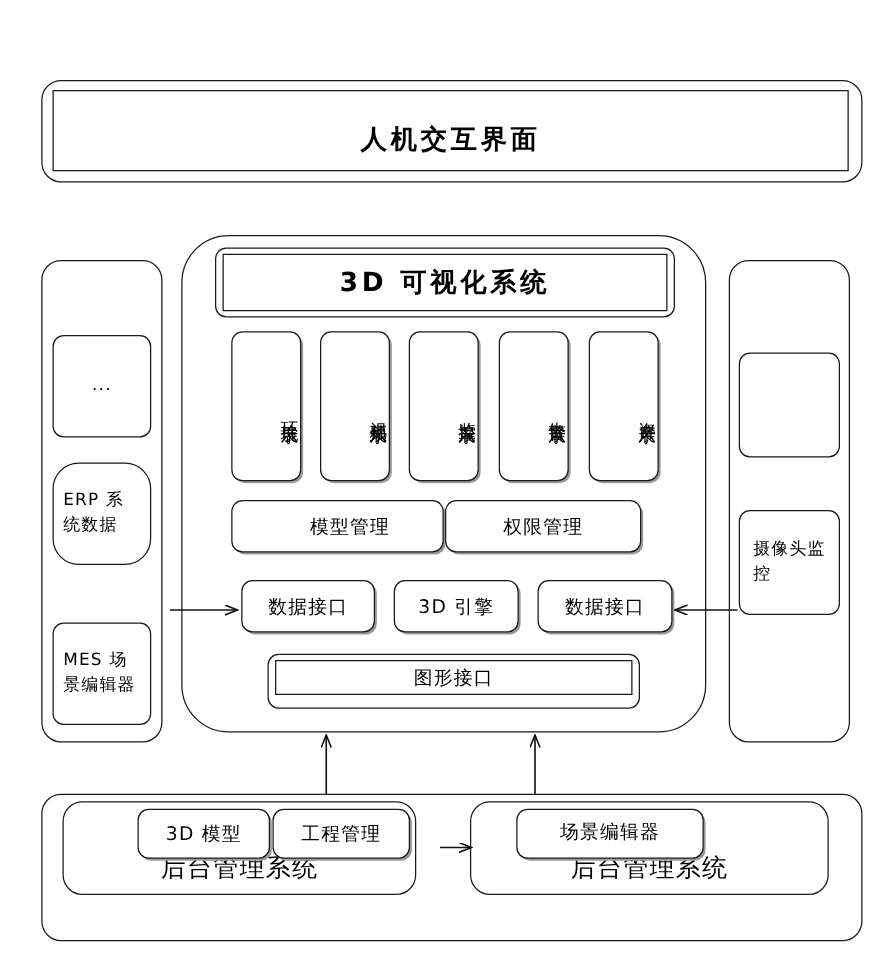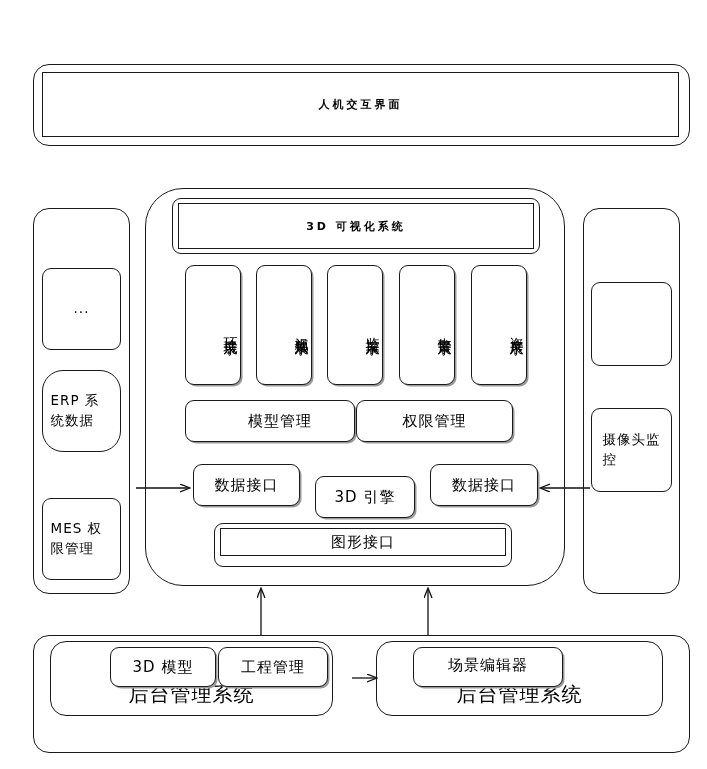--- a/index.html
+++ b/index.html
@@ -10,21 +10,21 @@
   .r8{border-radius:9px;}
   .r14{border-radius:16px;}
   .r35{border-radius:38px;}
   .sq{border-radius:0;}
   .ctr{display:flex;align-items:center;justify-content:center;}
   .lbl{font-size:15px;letter-spacing:1px;line-height:1.35;white-space:nowrap;}
   .lbl-sm{font-size:13.5px;letter-spacing:1px;line-height:1.45;}
   .vert{writing-mode:vertical-rl;text-orientation:upright;
         display:flex;align-items:flex-start;justify-content:center;
         padding-top:9px;font-size:14px;letter-spacing:2px;}
-  .title{font-size:11px;font-weight:bold;letter-spacing:3px;}
+  .title{font-size:21px;font-weight:bold;letter-spacing:3px;}
   .hdr-txt{position:absolute;left:0;right:0;top:24px;text-align:center;}
   svg.arrows{position:absolute;left:0;top:0;width:707px;height:769px;overflow:visible;}
   .grp-cap{position:absolute;left:0;right:0;bottom:7px;text-align:center;font-size:20px;letter-spacing:1px;}
 </style>
 </head>
 <body>
 
 <div class="bx r14" style="left:33px;top:64px;width:657px;height:82px;"></div>
 <div class="bx sq" style="left:42px;top:72px;width:637px;height:65px;">
   <div class="hdr-txt title">人机交互界面</div>
@@ -34,21 +34,21 @@
 
 <div class="bx r8 ctr" style="left:42px;top:268px;width:79px;height:82px;">
   <span class="lbl-sm">...</span>
 </div>
 
 <div class="bx r8 ctr" style="left:42px;top:370px;width:79px;height:82px;border-radius:21px;">
   <span class="lbl-sm" style="white-space:normal;width:62px;">ERP 系统数据</span>
 </div>
 
 <div class="bx r8 ctr" style="left:42px;top:498px;width:79px;height:82px;">
-  <span class="lbl-sm" style="white-space:normal;width:62px;">MES 权限管理</span>
+  <span class="lbl-sm" style="white-space:normal;width:62px;">MES 场景编辑器</span>
 </div>
 
 <div class="bx r14" style="left:583px;top:208px;width:97px;height:386px;"></div>
 
 <div class="bx r8 ctr" style="left:591px;top:282px;width:81px;height:84px;">
   <span class="lbl-sm"></span>
 </div>
 
 <div class="bx r8 ctr" style="left:591px;top:408px;width:81px;height:84px;">
   <span class="lbl-sm" style="white-space:normal;width:58px;">摄像头监控</span>
@@ -80,21 +80,21 @@
 <div class="bx sh r8 ctr" style="left:185px;top:400px;width:170px;height:42px;padding-left:20px;">
   <span class="lbl">模型管理</span>
 </div>
 <div class="bx sh r8 ctr" style="left:356px;top:400px;width:157px;height:42px;">
   <span class="lbl">权限管理</span>
 </div>
 
 <div class="bx sh r8 ctr" style="left:193px;top:464px;width:107px;height:42px;">
   <span class="lbl">数据接口</span>
 </div>
-<div class="bx sh r8 ctr" style="left:315px;top:476px;width:100px;height:42px;">
+<div class="bx sh r8 ctr" style="left:315px;top:464px;width:100px;height:42px;">
   <span class="lbl">3D 引擎</span>
 </div>
 <div class="bx sh r8 ctr" style="left:430px;top:464px;width:108px;height:42px;">
   <span class="lbl">数据接口</span>
 </div>
 
 <div class="bx r8" style="left:214px;top:523px;width:298px;height:44px;"></div>
 <div class="bx sq ctr" style="left:220px;top:528px;width:286px;height:28px;">
   <span class="lbl">图形接口</span>
 </div>

